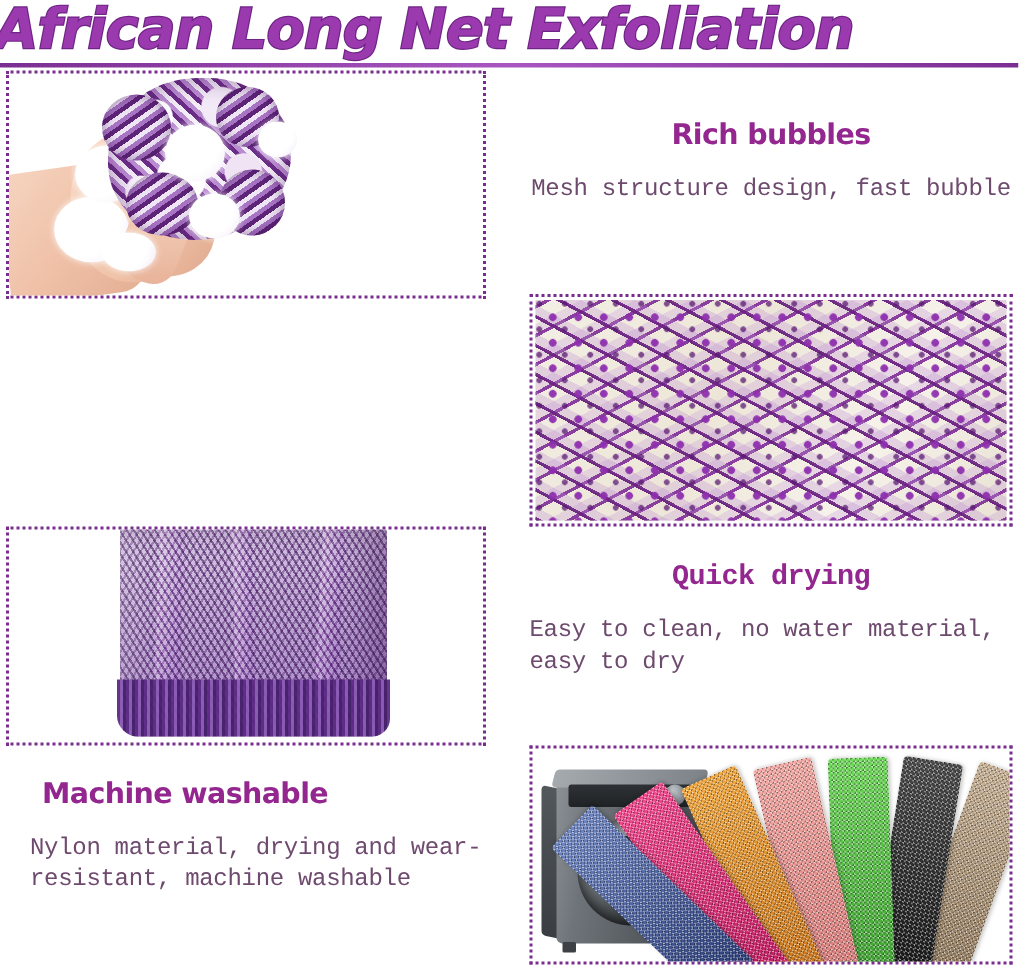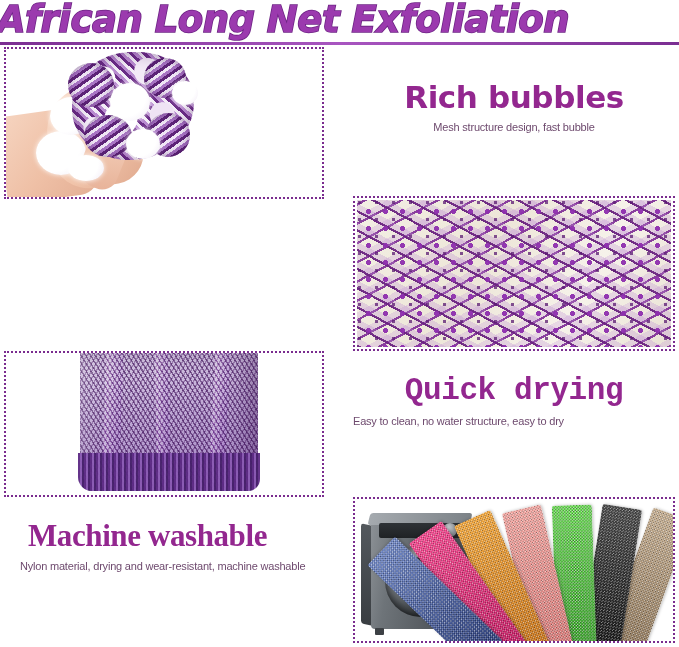--- a/index.html
+++ b/index.html
@@ -248,39 +248,39 @@
       repeating-linear-gradient(-45deg, rgba(0,0,0,.42) 0 1px, transparent 1px 3px),
       linear-gradient(180deg,var(--c1),var(--c2));
     box-shadow:1px 0 3px rgba(0,0,0,.25);
   }
 
   
   .txt { position:absolute; }
   .h  {
     font-family:"DejaVu Sans", sans-serif;
     font-weight:bold;
-    font-size:31px;
+    font-size:19px;
     color:#93278F;
     line-height:1.1;
     letter-spacing:-0.4px;
   }
   .p  {
-    font-family:Liberation Sans, sans-serif;
-    font-size:11px;
+    font-family:Liberation Mono, monospace;
+    font-size:16px;
     color:#6E4A6E;
     line-height:1.32;
-    margin-top:6px;
+    margin-top:15px;
     letter-spacing:-0.2px;
   }
   .t-rich  { left:353px; top:80px;  width:322px; text-align:center; }
   .t-eff   { left:14px;  top:220px; width:320px; text-align:left;  }
   .t-quick { left:353px; top:374px; width:322px; text-align:left;  }
   .t-quick .h { text-align:center;font-family:Liberation Mono, monospace; }
   .t-mach  { left:20px;  top:519px; width:320px; text-align:left;  }
-  .t-mach .h { padding-left:8px;font-family:Liberation Serif, serif; }
+  .t-mach .h { padding-left:8px; }
 </style>
 </head>
 <body>
 
 <div class="title-bar">
   <div class="title-text">African Long Net Exfoliation</div>
   <div class="title-rule"></div>
 </div>
 
 <div class="frame frame-hand">
@@ -321,21 +321,21 @@
     <div class="cloth"></div>
     <div class="cloth-fold cf1"></div>
     <div class="cloth-fold cf2"></div>
     <div class="cloth-fold cf3"></div>
     <div class="cloth-hem"></div>
   </div>
 </div>
 
 <div class="txt t-quick">
   <div class="h">Quick drying</div>
-  <div class="p">Easy to clean, no water structure, easy to dry</div>
+  <div class="p">Easy to clean, no water material, easy to dry</div>
 </div>
 
 <div class="txt t-mach">
   <div class="h">Machine washable</div>
   <div class="p">Nylon material, drying and wear-resistant, machine washable</div>
 </div>
 
 <div class="frame frame-wash">
   <div class="wash-scene">
     <div class="washer-side"></div>

